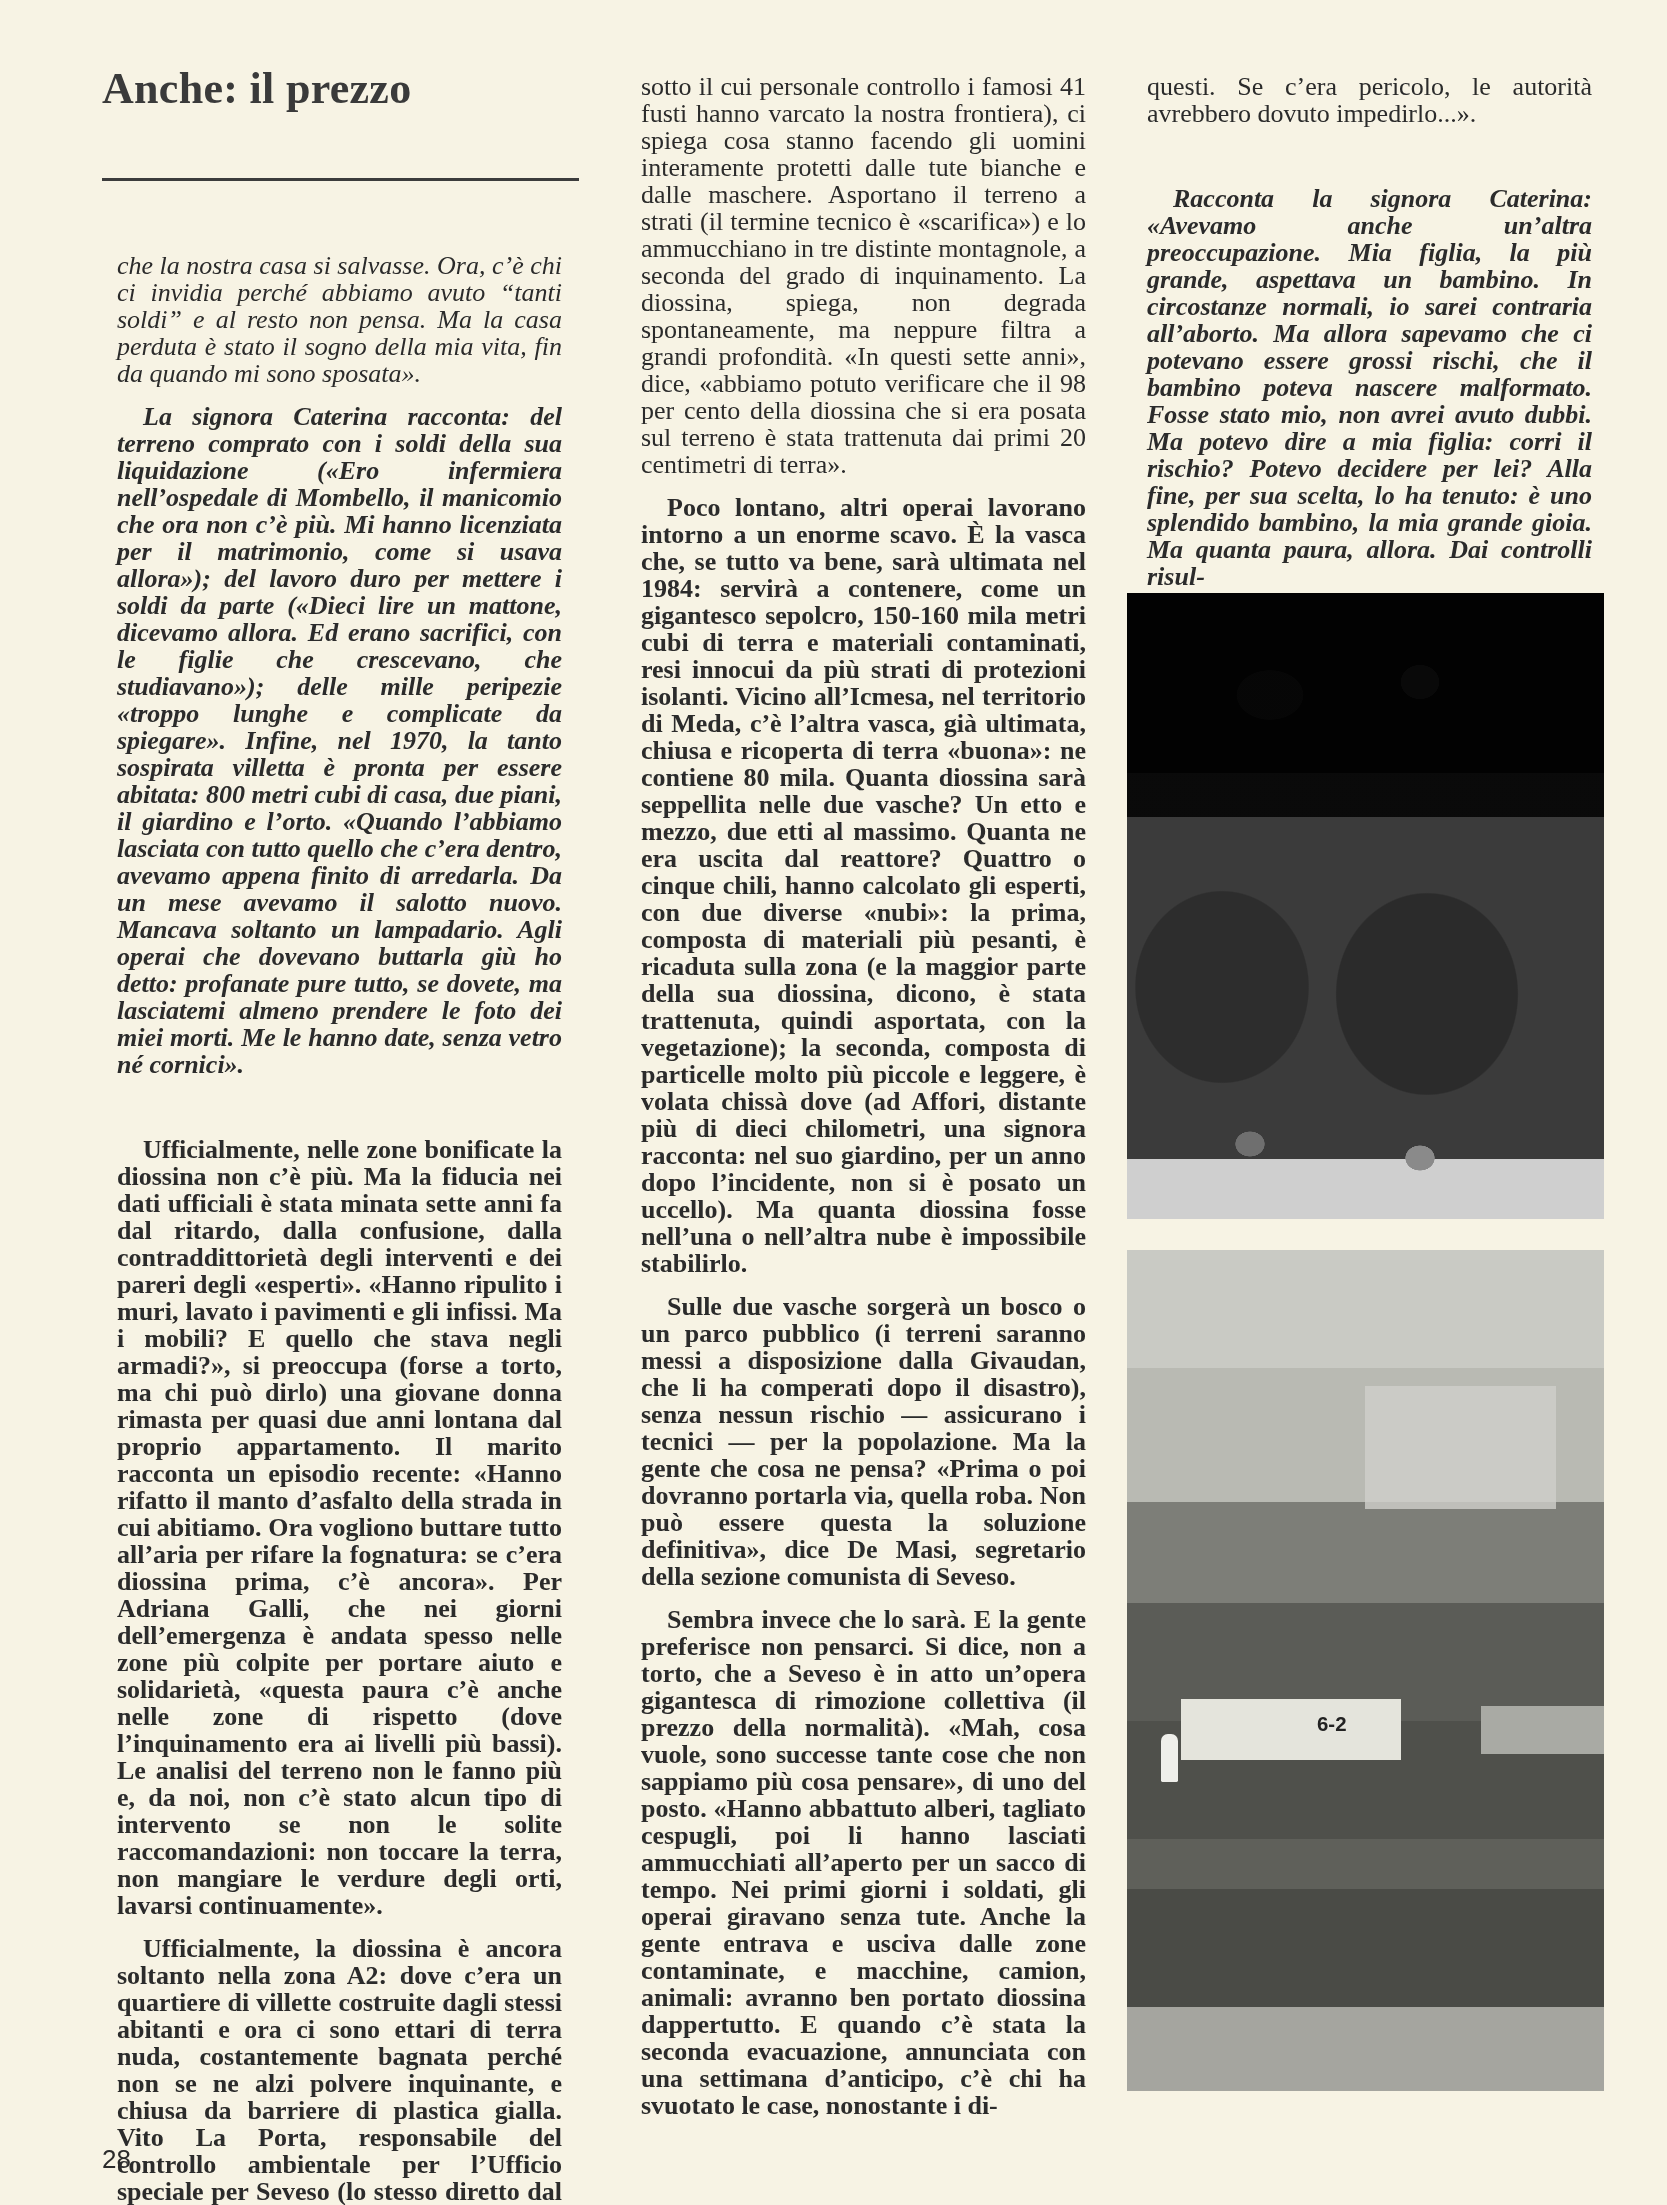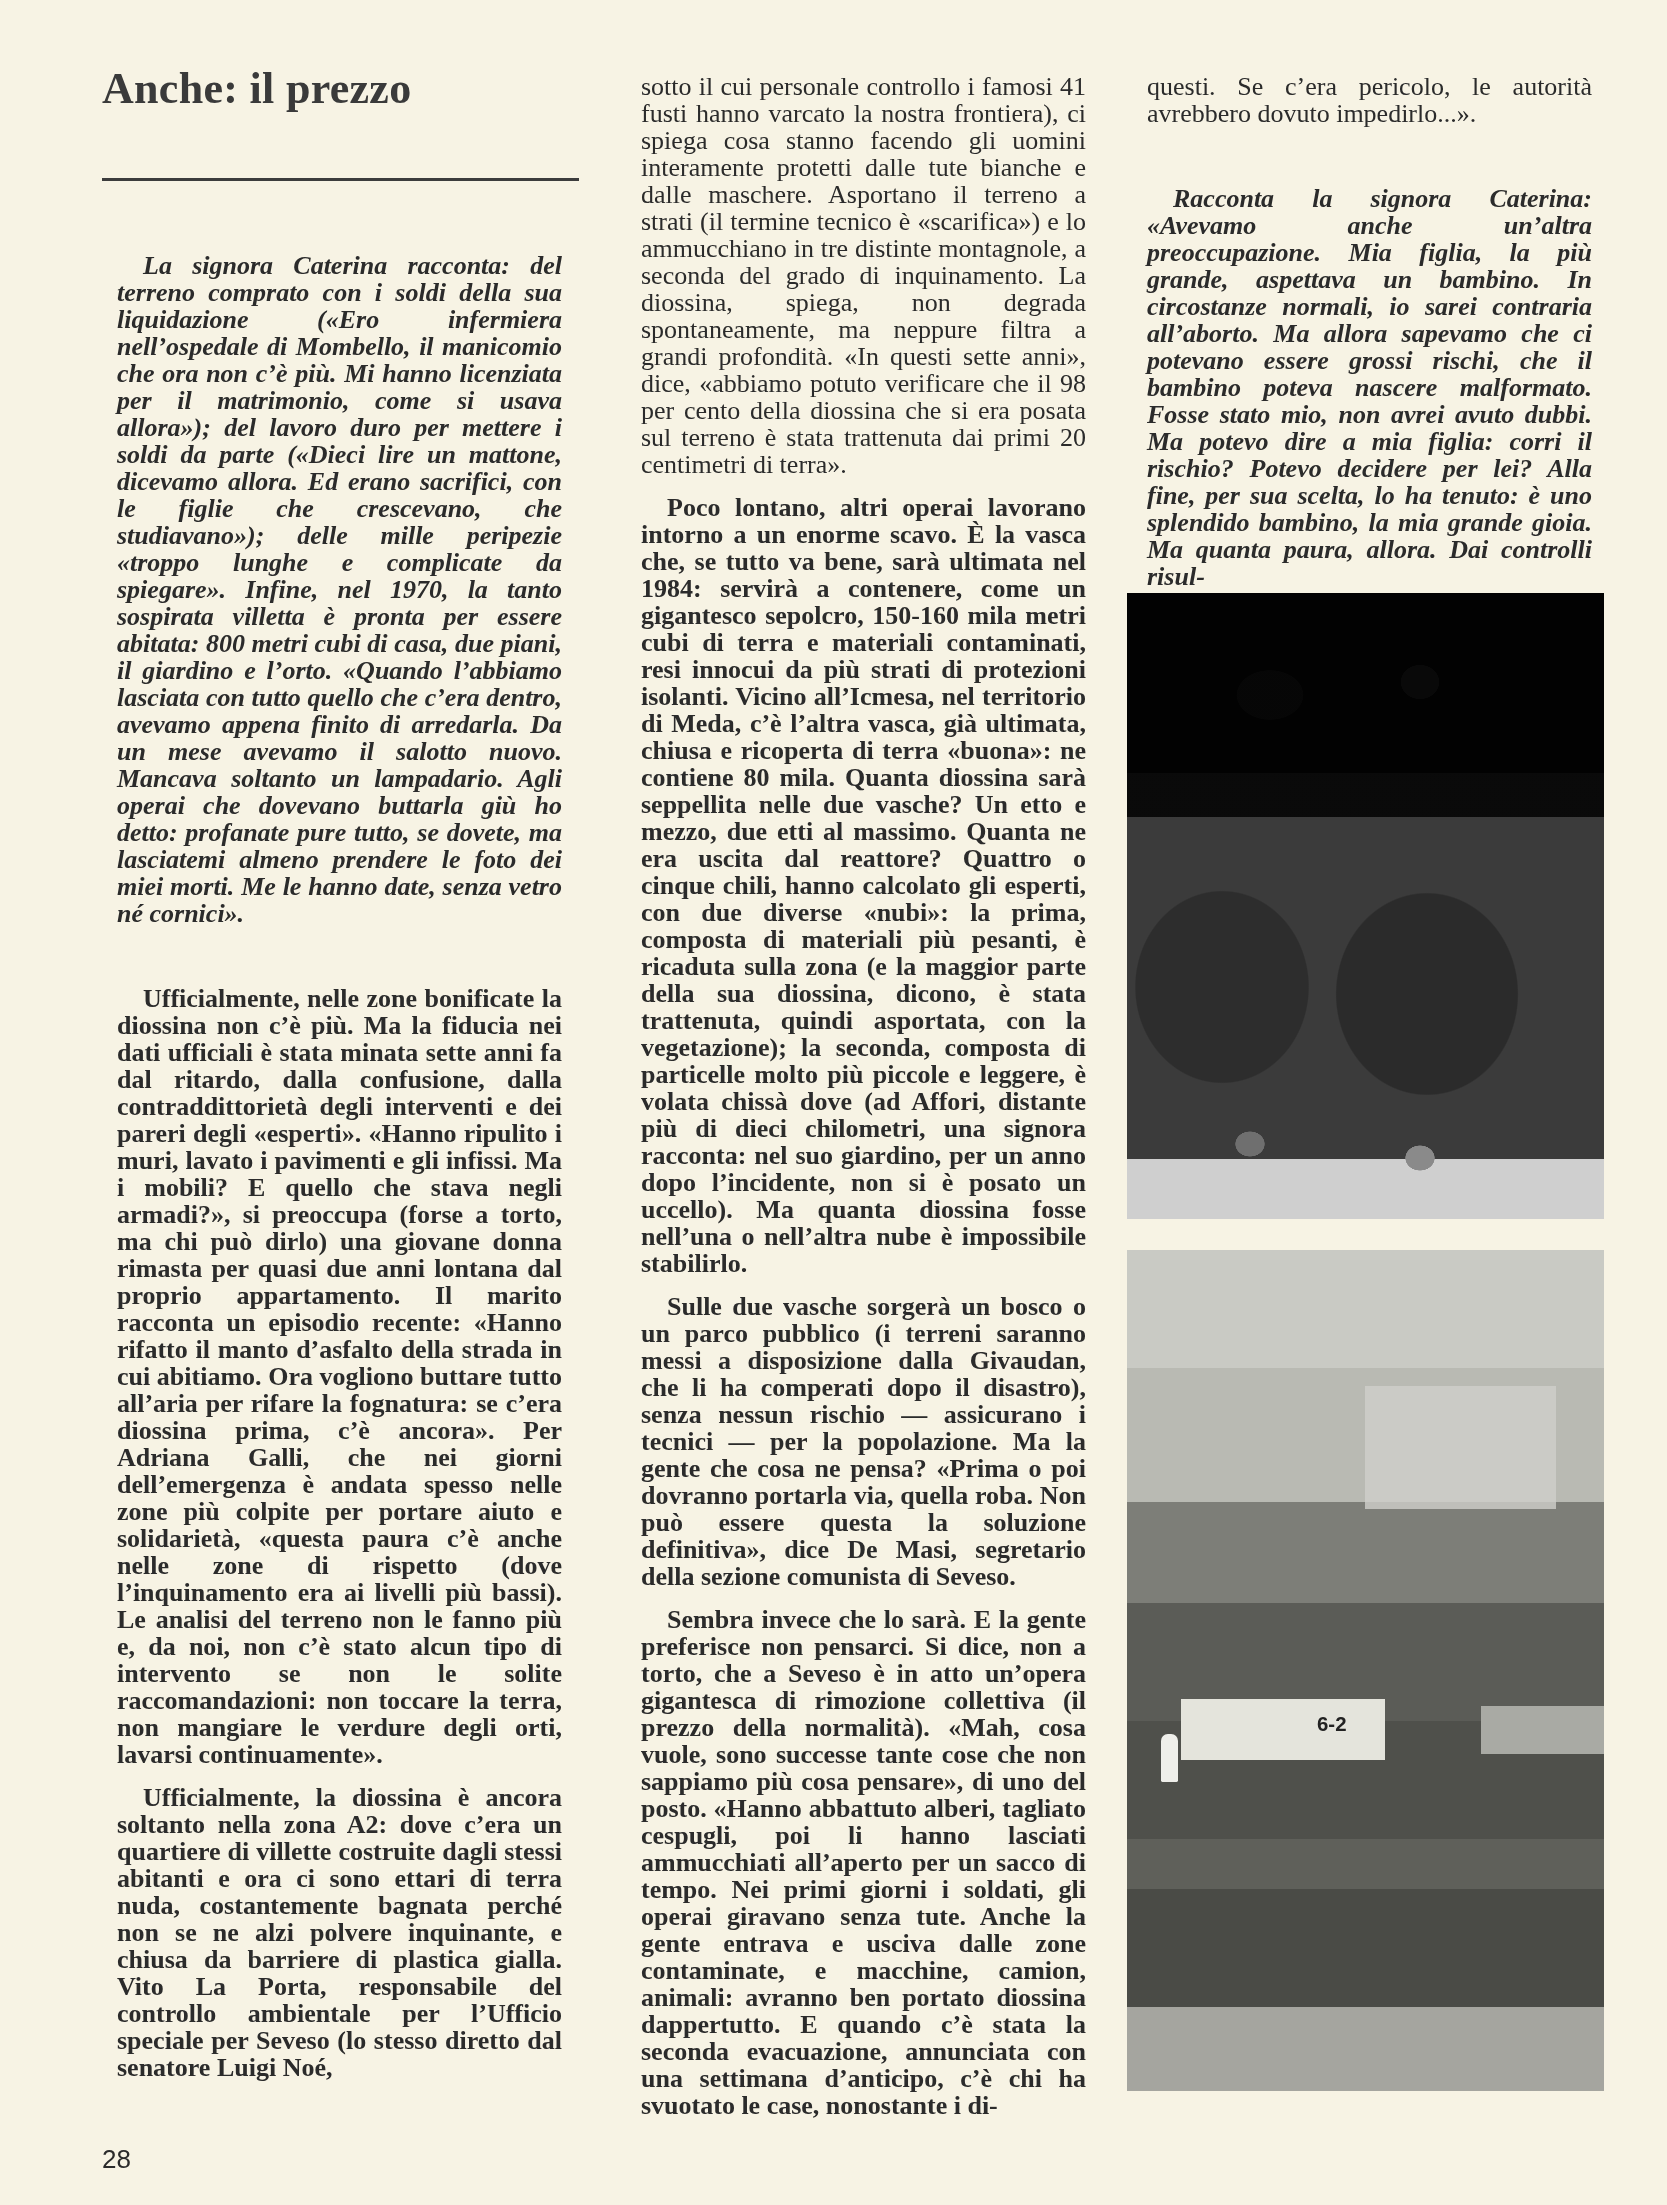--- a/index.html
+++ b/index.html
@@ -51,41 +51,42 @@
       radial-gradient(ellipse 48px 41px at 293px 341px, #8a8a8a 0 30%, transparent 31%),
       radial-gradient(ellipse 123px 136px at 95px 170px, #2d2d2d 0 70%, transparent 71%),
       radial-gradient(ellipse 129px 143px at 300px 177px, #2b2b2b 0 70%, transparent 71%),
       linear-gradient(#3b3b3b 0 85%, #cfcfcf 85% 100%);
   }
   .photo-site { top: 1250px; height: 841px;
     background:
       linear-gradient(#c9cac4 0 14%, #b9bab3 14% 30%, #7d7e78 30% 42%, #5b5c57 42% 56%, #4f504b 56% 70%, #5f605a 70% 76%, #4a4b46 76% 90%, #a5a59f 90% 100%);
   }
   .building { position: absolute; left: 238px; top: 136px; width: 191px; height: 123px; background: #cfd0ca; opacity: 0.8; }
-  .excavator { position: absolute; left: 54px; top: 449px; width: 204px; height: 61px; background: #e4e4dc; }
+  .excavator { position: absolute; left: 54px; top: 449px; width: 204px; height: 61px; background: #e4e4dc; padding-left: 16px; }
   .excavator-label {
     position: absolute; left: 136px; top: 13.6px;
     font-family: "Liberation Sans", sans-serif; font-size: 20.4px; font-weight: bold; color: #222;
   }
   .truck { position: absolute; left: 354px; top: 456px; width: 123px; height: 48px; background: #a9aaa4; }
   .worker { position: absolute; left: 34px; top: 484px; width: 17px; height: 48px; background: #efefea; border-radius: 6.8px 6.8px 1.4px 1.4px; }
   .page-number {
     position: absolute; left: 102px; top: 2144px;
     font-family: Liberation Sans, sans-serif; font-size: 26px; color: #2b2b2b;
   }
 </style>
 </head>
 <body>
 
 <div class="headline">
   <div>Anche: il prezzo</div>
 </div>
 <div class="rule"></div>
 
 <div class="col col-left">
+    <p class="it">che la nostra casa si salvasse. Ora, c’è chi ci invidia perché abbiamo avuto “tanti soldi” e al resto non pensa. Ma la casa perduta è stato il sogno della mia vita, fin da quando mi sono sposata».</p>
     <p class="it ind">La signora Caterina racconta: del terreno comprato con i soldi della sua liquidazione («Ero infermiera nell’ospedale di Mombello, il manicomio che ora non c’è più. Mi hanno licenziata per il matrimonio, come si usava allora»); del lavoro duro per mettere i soldi da parte («Dieci lire un mattone, dicevamo allora. Ed erano sacrifici, con le figlie che crescevano, che studiavano»); delle mille peripezie «troppo lunghe e complicate da spiegare». Infine, nel 1970, la tanto sospirata villetta è pronta per essere abitata: 800 metri cubi di casa, due piani, il giardino e l’orto. «Quando l’abbiamo lasciata con tutto quello che c’era dentro, avevamo appena finito di arredarla. Da un mese avevamo il salotto nuovo. Mancava soltanto un lampadario. Agli operai che dovevano buttarla giù ho detto: profanate pure tutto, se dovete, ma lasciatemi almeno prendere le foto dei miei morti. Me le hanno date, senza vetro né cornici».</p>
     <div class="gap"></div>
     <p class=" ind">Ufficialmente, nelle zone bonificate la diossina non c’è più. Ma la fiducia nei dati ufficiali è stata minata sette anni fa dal ritardo, dalla confusione, dalla contraddittorietà degli interventi e dei pareri degli «esperti». «Hanno ripulito i muri, lavato i pavimenti e gli infissi. Ma i mobili? E quello che stava negli armadi?», si preoccupa (forse a torto, ma chi può dirlo) una giovane donna rimasta per quasi due anni lontana dal proprio appartamento. Il marito racconta un episodio recente: «Hanno rifatto il manto d’asfalto della strada in cui abitiamo. Ora vogliono buttare tutto all’aria per rifare la fognatura: se c’era diossina prima, c’è ancora». Per Adriana Galli, che nei giorni dell’emergenza è andata spesso nelle zone più colpite per portare aiuto e solidarietà, «questa paura c’è anche nelle zone di rispetto (dove l’inquinamento era ai livelli più bassi). Le analisi del terreno non le fanno più e, da noi, non c’è stato alcun tipo di intervento se non le solite raccomandazioni: non toccare la terra, non mangiare le verdure degli orti, lavarsi continuamente».</p>
     <p class=" ind">Ufficialmente, la diossina è ancora soltanto nella zona A2: dove c’era un quartiere di villette costruite dagli stessi abitanti e ora ci sono ettari di terra nuda, costantemente bagnata perché non se ne alzi polvere inquinante, e chiusa da barriere di plastica gialla. Vito La Porta, responsabile del controllo ambientale per l’Ufficio speciale per Seveso (lo stesso diretto dal senatore Luigi Noé,</p>
   </div>
 <div class="col col-mid">
     <p class="">sotto il cui personale controllo i famosi 41 fusti hanno varcato la nostra frontiera), ci spiega cosa stanno facendo gli uomini interamente protetti dalle tute bianche e dalle maschere. Asportano il terreno a strati (il termine tecnico è «scarifica») e lo ammucchiano in tre distinte montagnole, a seconda del grado di inquinamento. La diossina, spiega, non degrada spontaneamente, ma neppure filtra a grandi profondità. «In questi sette anni», dice, «abbiamo potuto verificare che il 98 per cento della diossina che si era posata sul terreno è stata trattenuta dai primi 20 centimetri di terra».</p>
     <p class=" ind">Poco lontano, altri operai lavorano intorno a un enorme scavo. È la vasca che, se tutto va bene, sarà ultimata nel 1984: servirà a contenere, come un gigantesco sepolcro, 150-160 mila metri cubi di terra e materiali contaminati, resi innocui da più strati di protezioni isolanti. Vicino all’Icmesa, nel territorio di Meda, c’è l’altra vasca, già ultimata, chiusa e ricoperta di terra «buona»: ne contiene 80 mila. Quanta diossina sarà seppellita nelle due vasche? Un etto e mezzo, due etti al massimo. Quanta ne era uscita dal reattore? Quattro o cinque chili, hanno calcolato gli esperti, con due diverse «nubi»: la prima, composta di materiali più pesanti, è ricaduta sulla zona (e la maggior parte della sua diossina, dicono, è stata trattenuta, quindi asportata, con la vegetazione); la seconda, composta di particelle molto più piccole e leggere, è volata chissà dove (ad Affori, distante più di dieci chilometri, una signora racconta: nel suo giardino, per un anno dopo l’incidente, non si è posato un uccello). Ma quanta diossina fosse nell’una o nell’altra nube è impossibile stabilirlo.</p>
     <p class=" ind">Sulle due vasche sorgerà un bosco o un parco pubblico (i terreni saranno messi a disposizione dalla Givaudan, che li ha comperati dopo il disastro), senza nessun rischio — assicurano i tecnici — per la popolazione. Ma la gente che cosa ne pensa? «Prima o poi dovranno portarla via, quella roba. Non può essere questa la soluzione definitiva», dice De Masi, segretario della sezione comunista di Seveso.</p>
     <p class=" ind">Sembra invece che lo sarà. E la gente preferisce non pensarci. Si dice, non a torto, che a Seveso è in atto un’opera gigantesca di rimozione collettiva (il prezzo della normalità). «Mah, cosa vuole, sono successe tante cose che non sappiamo più cosa pensare», di uno del posto. «Hanno abbattuto alberi, tagliato cespugli, poi li hanno lasciati ammucchiati all’aperto per un sacco di tempo. Nei primi giorni i soldati, gli operai giravano senza tute. Anche la gente entrava e usciva dalle zone contaminate, e macchine, camion, animali: avranno ben portato diossina dappertutto. E quando c’è stata la seconda evacuazione, annunciata con una settimana d’anticipo, c’è chi ha svuotato le case, nonostante i di-</p>

